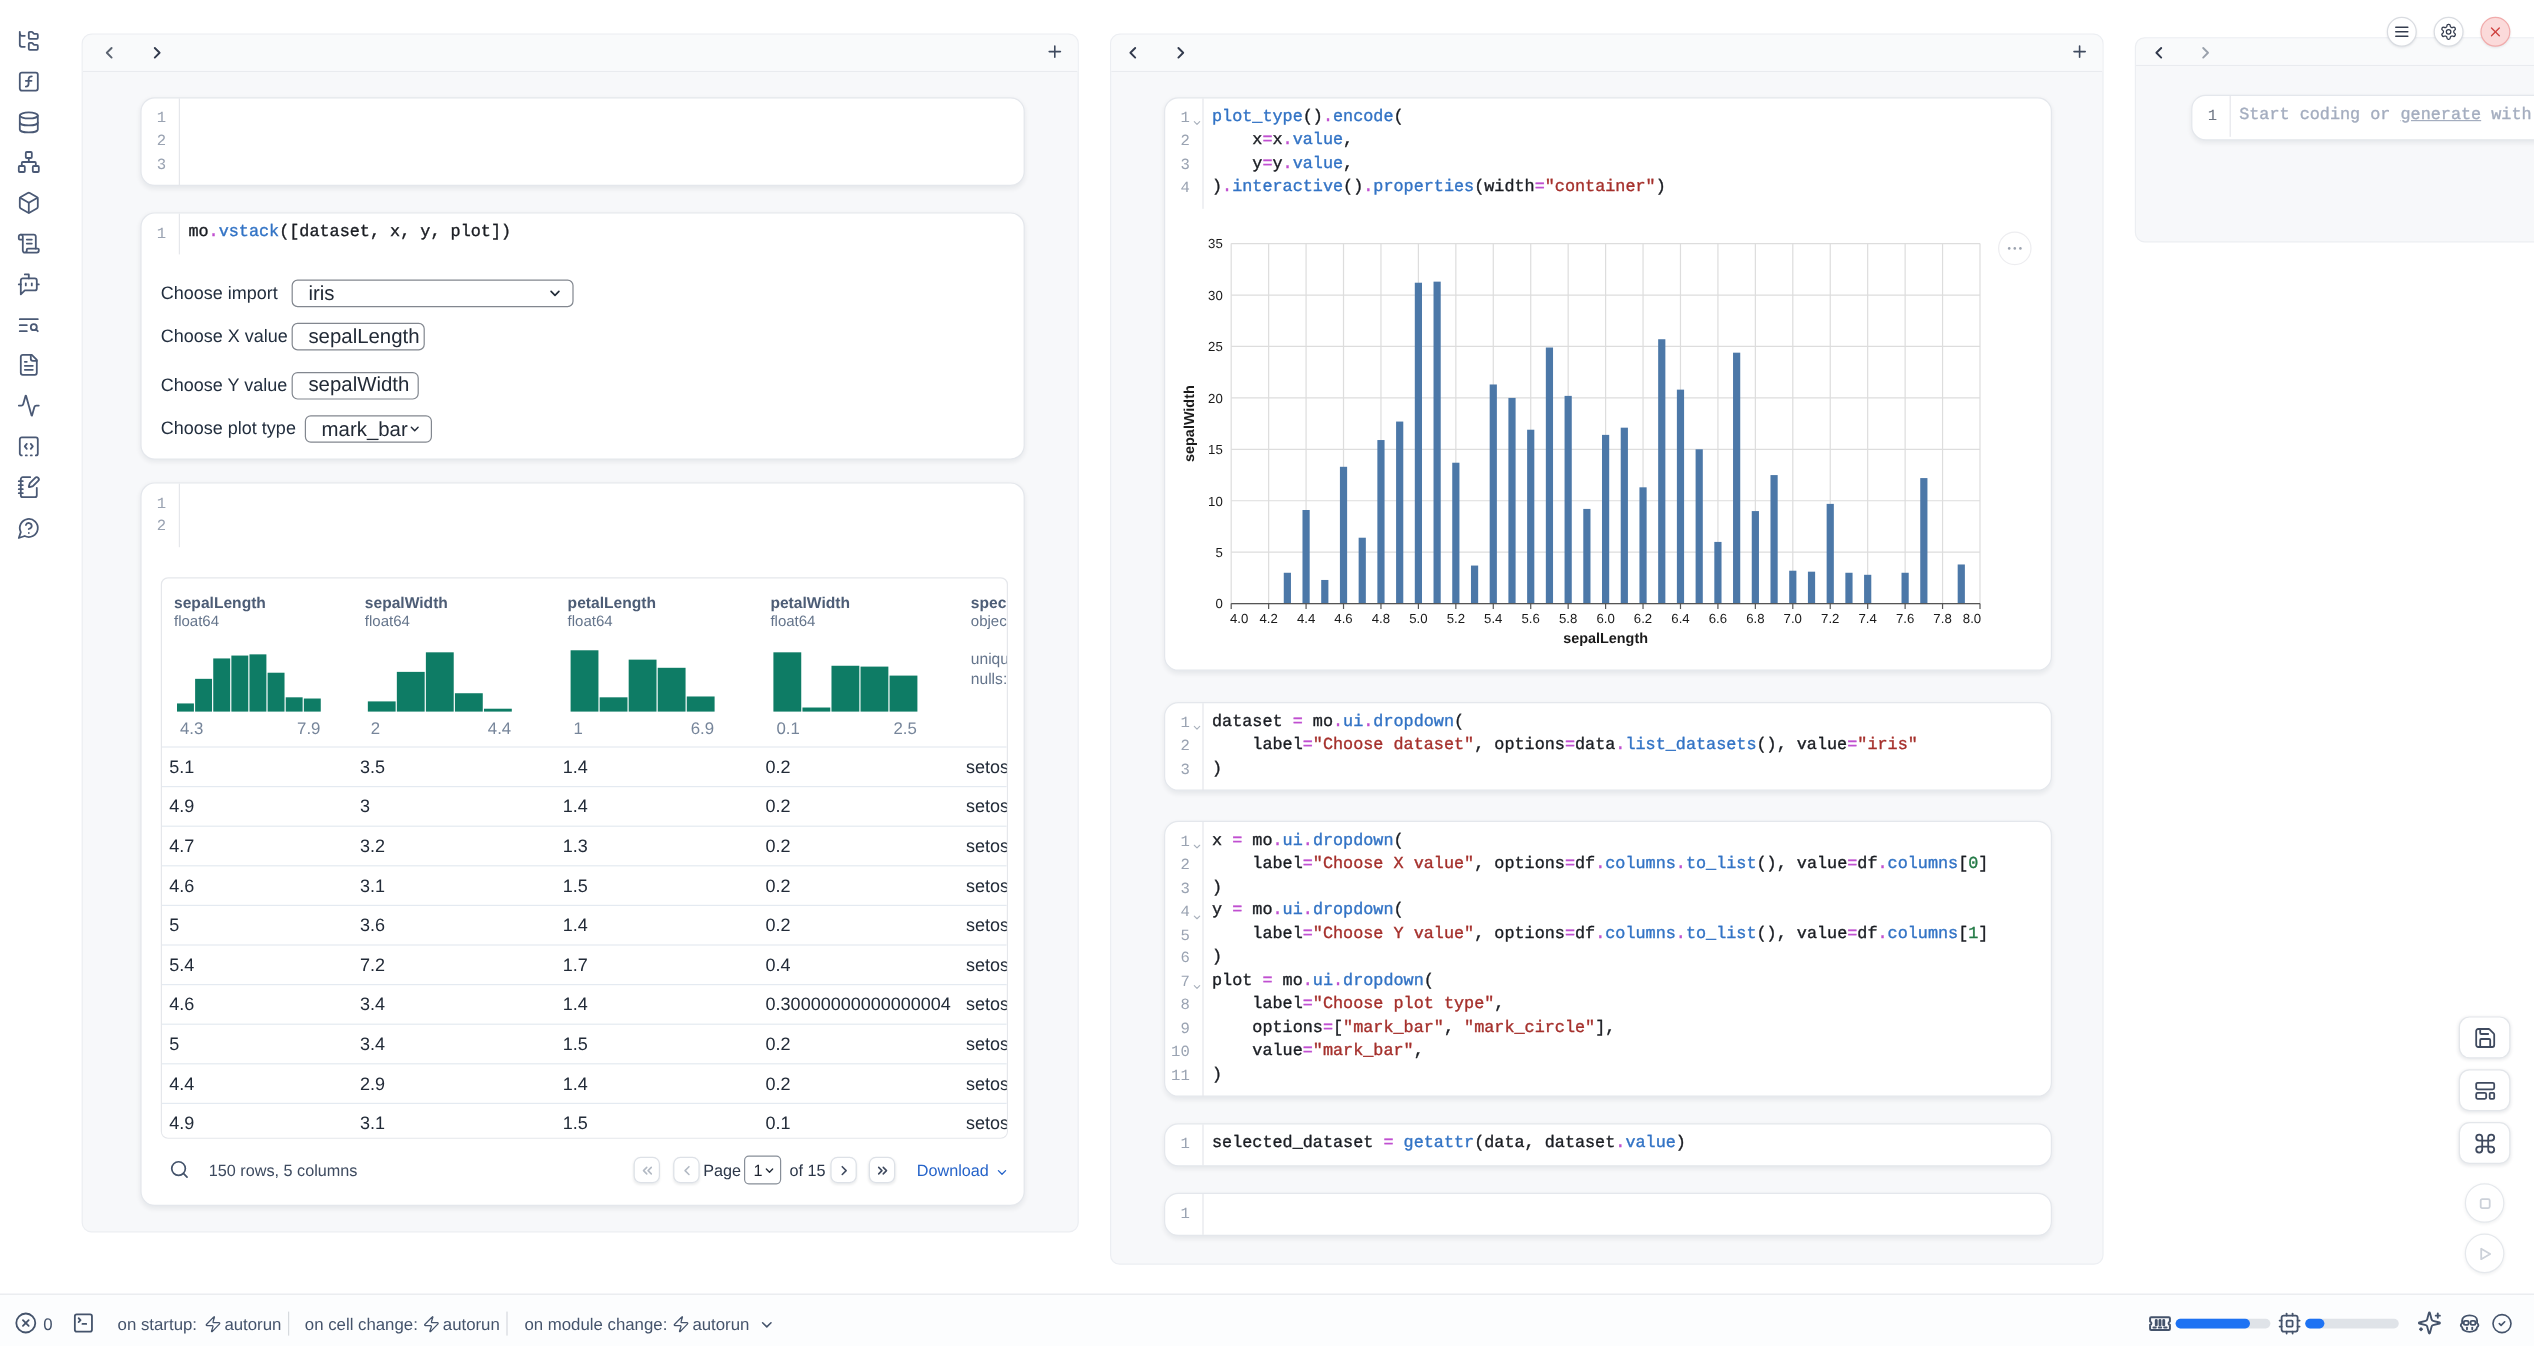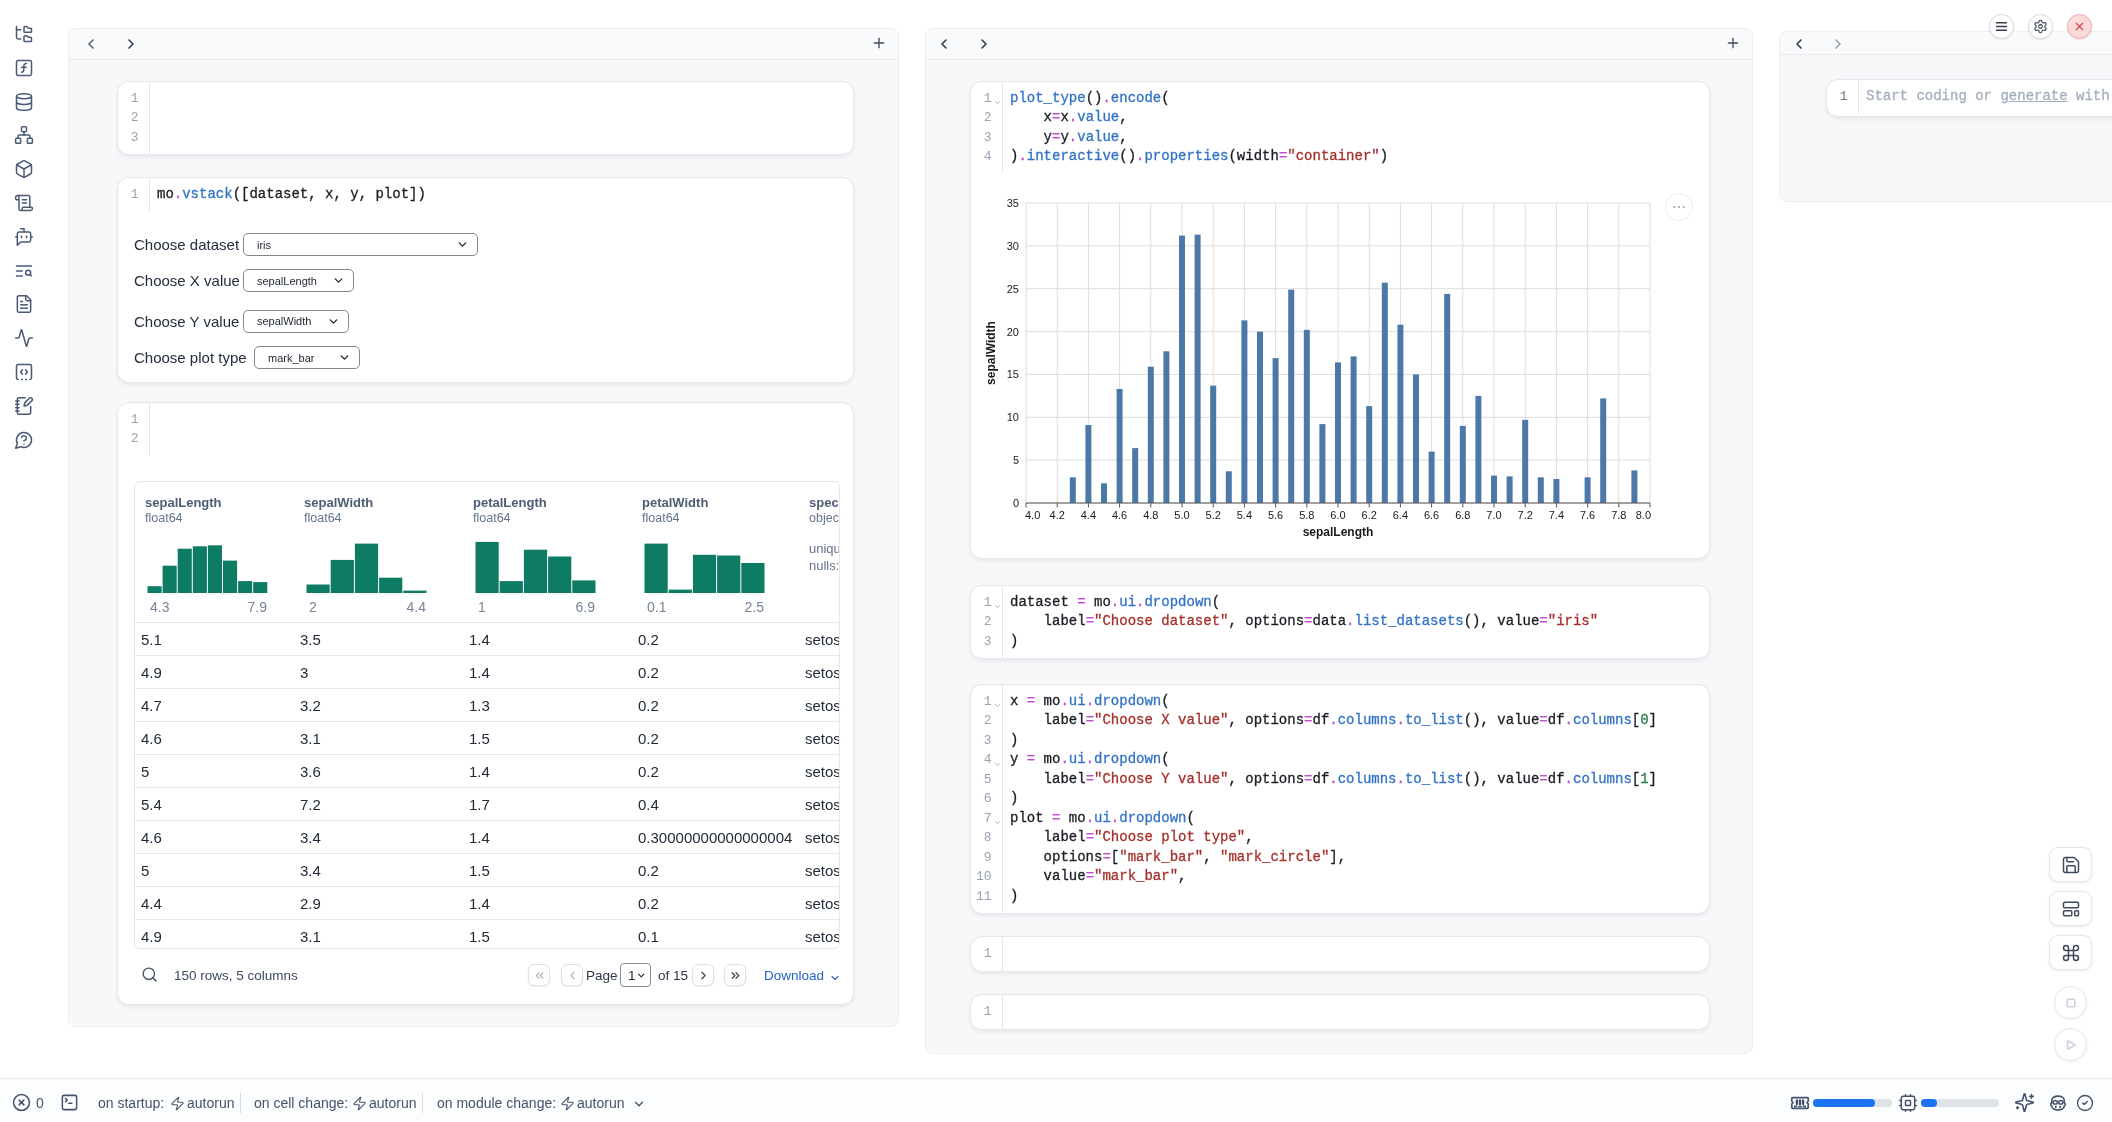--- a/index.html
+++ b/index.html
@@ -7,21 +7,21 @@
 .colhead{position:absolute;left:0;right:0;top:0;height:31px;background:#f9fafb;border-bottom:1px solid #e9ebef;border-radius:8px 8px 0 0}
 .cell{position:absolute;background:#fff;border:1px solid #e4e7ec;border-radius:12px;box-shadow:0 2px 4px rgba(15,23,42,.07)}
 .cw{display:flex;align-items:stretch}
 .gut{flex:0 0 31.5px;text-align:right;padding:6.5px 10px 7.5px 0;border-right:1px solid #e5e7eb;color:#9aa3b2;font:13px/19.5px "Liberation Mono",monospace;position:relative}
 .code{padding:6.5px 0 7.5px 7.5px;font:14px/19.5px "Liberation Mono",monospace;color:#1a1d23;white-space:pre;-webkit-text-stroke:0.3px}
 .k{color:#a12ea3}
 .o{color:#c04fd0}
 .f{color:#3273c5}
 .s{color:#a5302c}
 .n{color:#237a46}
-.selbox{display:inline-flex;align-items:center;justify-content:space-between;height:23px;border:1px solid #82878f;border-radius:5px;background:#fff;color:#222a36;font-size:11px;padding:0 8px 0 13px}
+.selbox{display:inline-flex;align-items:center;justify-content:space-between;height:23px;border:1px solid #82878f;border-radius:5px;background:#fff;color:#222a36;font-size:17px;padding:0 8px 0 13px}
 .lbl{font-size:15px;color:#222e3e;white-space:nowrap;flex-shrink:0}
 .drow{position:absolute;left:16px;display:flex;align-items:center}
 .tbl{position:absolute;left:16px;top:78px;width:706px;height:468px;border:1px solid #e5e7eb;border-radius:6px;overflow:hidden;background:#fff}
 .trow{position:absolute;left:0;width:100%;height:33px;border-top:1px solid #e4eaf1}
 .trow.alt{background:#fff}
 .tv{position:absolute;top:8px;font-size:15px;color:#222b38;white-space:nowrap;margin-left:-4px}
 .hcol{position:absolute;top:0}
 .htitle{font-size:13px;font-weight:bold;color:#4d5d76}
 .hsub{font-size:12.5px;color:#64748b}
 .statusbar{position:absolute;left:0;right:0;top:1078px;height:44px;background:#fcfdfe;border-top:1px solid #e7e9ed}
@@ -150,21 +150,21 @@
     <div class="cw">
       <div class="gut">1<br>2<br>3</div>
     </div>
   </div>
 <div class="cell" style="left:117px;top:177px;width:737px;height:206px">
 <div class="cw">
       <div class="gut">1</div>
       <div class="code">mo<span class="o">.</span><span class="f">vstack</span>([dataset, x, y, plot])</div>
     </div>
 <div class="drow" style="top:55px">
-      <span class="lbl" style="width:109px">Choose dataset</span>
+      <span class="lbl" style="width:109px">Choose import</span>
       <div class="selbox" style="width:235px">
         <span>iris</span>
         <svg class="" style="" width="13" height="13" viewBox="0 0 24 24" fill="none" stroke="#222b38" stroke-width="2.6" stroke-linecap="round" stroke-linejoin="round">
           <path d="m6 9 6 6 6-6"></path>
         </svg>
       </div>
     </div>
 <div class="drow" style="top:91px">
       <span class="lbl" style="width:109px">Choose X value</span>
       <div class="selbox" style="width:111px">
@@ -534,20 +534,21 @@
 plot <span class="o">=</span> mo<span class="o">.</span><span class="f">ui</span><span class="o">.</span><span class="f">dropdown</span>(
     label<span class="o">=</span><span class="s">"Choose plot type"</span>,
     options<span class="o">=</span>[<span class="s">"mark_bar"</span>, <span class="s">"mark_circle"</span>],
     value<span class="o">=</span><span class="s">"mark_bar"</span>,
 )</div>
     </div>
   </div>
 <div class="cell" style="left:970px;top:936px;width:740px;height:36px">
     <div class="cw">
       <div class="gut">1</div>
+      <div class="code">selected_dataset <span class="o">=</span> <span class="f">getattr</span>(data, dataset<span class="o">.</span><span class="f">value</span>)</div>
     </div>
   </div>
 <div class="cell" style="left:970px;top:994px;width:740px;height:36px">
     <div class="cw">
       <div class="gut">1</div>
     </div>
   </div>
 <div class="cell" style="left:1826px;top:79px;width:320px;height:38px">
 <div class="cw">
       <div class="gut" style="color:#6e7684">1</div>

